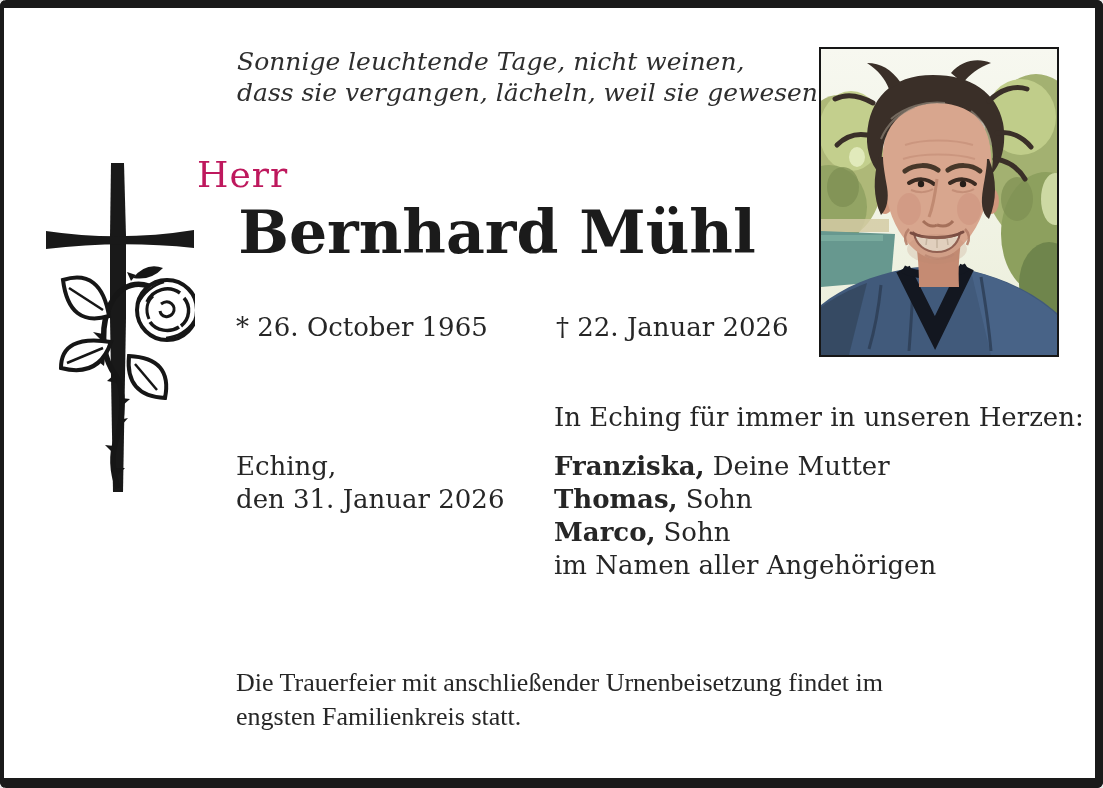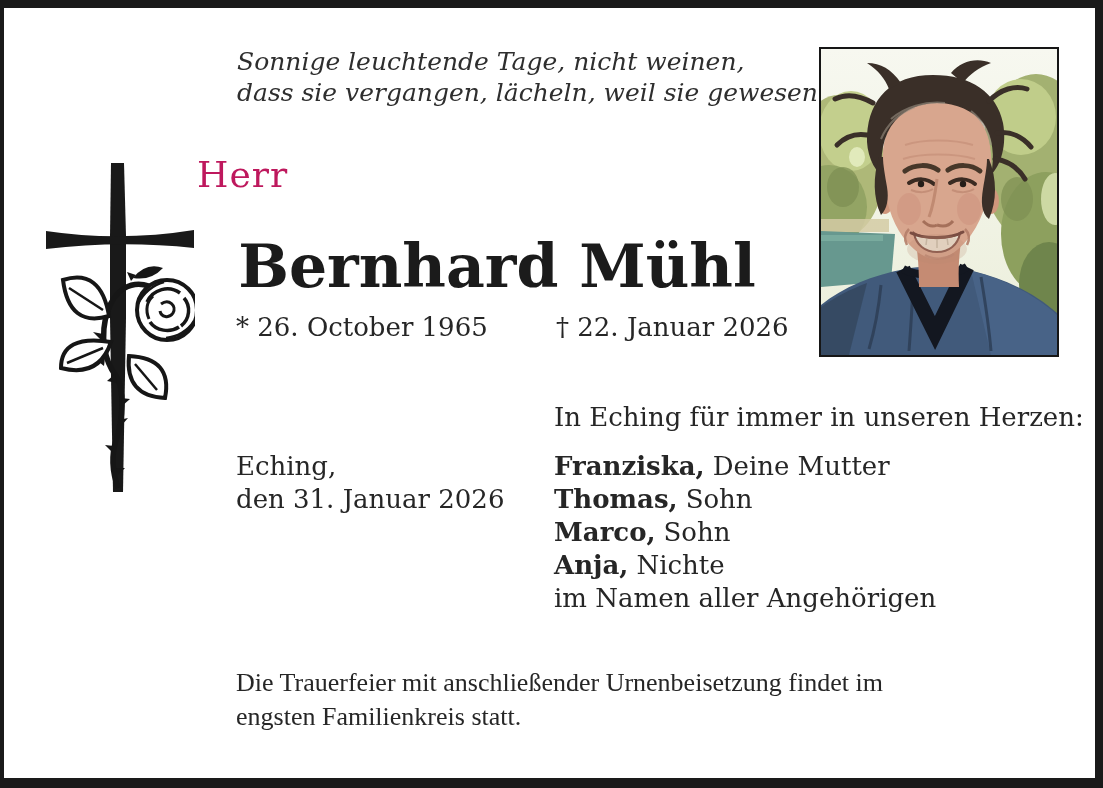--- a/index.html
+++ b/index.html
@@ -1,28 +1,28 @@
 <!DOCTYPE html>
 <html><head>
 <meta charset="utf-8">
 <style>
   html,body{margin:0;padding:0;background:#e9e9e9;}
   .page{
     position:relative;width:1103px;height:788px;background:#ffffff;
-    overflow:hidden;font-family:"DejaVu Serif","Liberation Serif",serif;color:#262626;
+    overflow:hidden;font-family:"DejaVu Serif","Liberation Serif",serif;color:#262626;border-radius:6px;
   }
   .frame{position:absolute;background:#1a1a1a;}
   .frame.top{left:0;top:0;width:1103px;height:8px;}
   .frame.right{right:0;top:0;width:8px;height:788px;}
   .frame.bottom{left:0;bottom:0;width:1103px;height:10px;}
   .frame.left{left:0;top:0;width:4px;height:788px;}
 
   .epigraph{position:absolute;left:237px;top:46px;font-style:italic;font-size:25px;line-height:31px;color:#2e2e2e;}
   .salutation{position:absolute;left:197px;top:154px;width:600px;text-align:left;font-size:36px;font-weight:normal;color:#be185d;letter-spacing:1px;}
-  .deceased-name{position:absolute;left:157px;top:197px;width:680px;text-align:center;font-size:60px;font-weight:bold;color:#1b1b1b;margin-top:34px;}
+  .deceased-name{position:absolute;left:157px;top:197px;width:680px;text-align:center;font-size:60px;font-weight:bold;color:#1b1b1b;}
   .birth{position:absolute;left:236px;top:312px;font-size:26px;}
   .death{position:absolute;left:556px;top:312px;font-size:26px;}
   .dedication{position:absolute;left:554px;top:402px;font-size:26px;}
   .place-date{position:absolute;left:236px;top:450px;font-size:26px;line-height:33px;}
   .mourners{position:absolute;left:554px;top:450px;font-size:26px;line-height:33px;}
   .m-name{font-weight:bold;margin-right:8px;}
   .funeral{position:absolute;left:236px;top:666px;font-size:26px;line-height:34px;font-family:Liberation Serif, serif;}
 
   .cross-art{position:absolute;left:45px;top:158px;width:150px;height:335px;}
   .photo{position:absolute;left:819px;top:47px;width:240px;height:310px;border:2px solid #161616;box-sizing:border-box;background:#eef0e2;}
@@ -192,21 +192,20 @@
 
   <div class="place-date">
     <div>Eching,</div>
     <div>den 31. Januar 2026</div>
   </div>
 
   <div class="mourners">
     <div><span class="m-name">Franziska,</span><span>Deine Mutter</span></div>
     <div><span class="m-name">Thomas,</span><span>Sohn</span></div>
     <div><span class="m-name">Marco,</span><span>Sohn</span></div>
-    <div><span class="m-name">Anja,</span><span>Nichte</span></div>
     <div>im Namen aller Angehörigen</div>
   </div>
 
   <div class="funeral">
     <div>Die Trauerfeier mit anschließender Urnenbeisetzung findet im</div>
     <div>engsten Familienkreis statt.</div>
   </div>
 
 </div>
 

